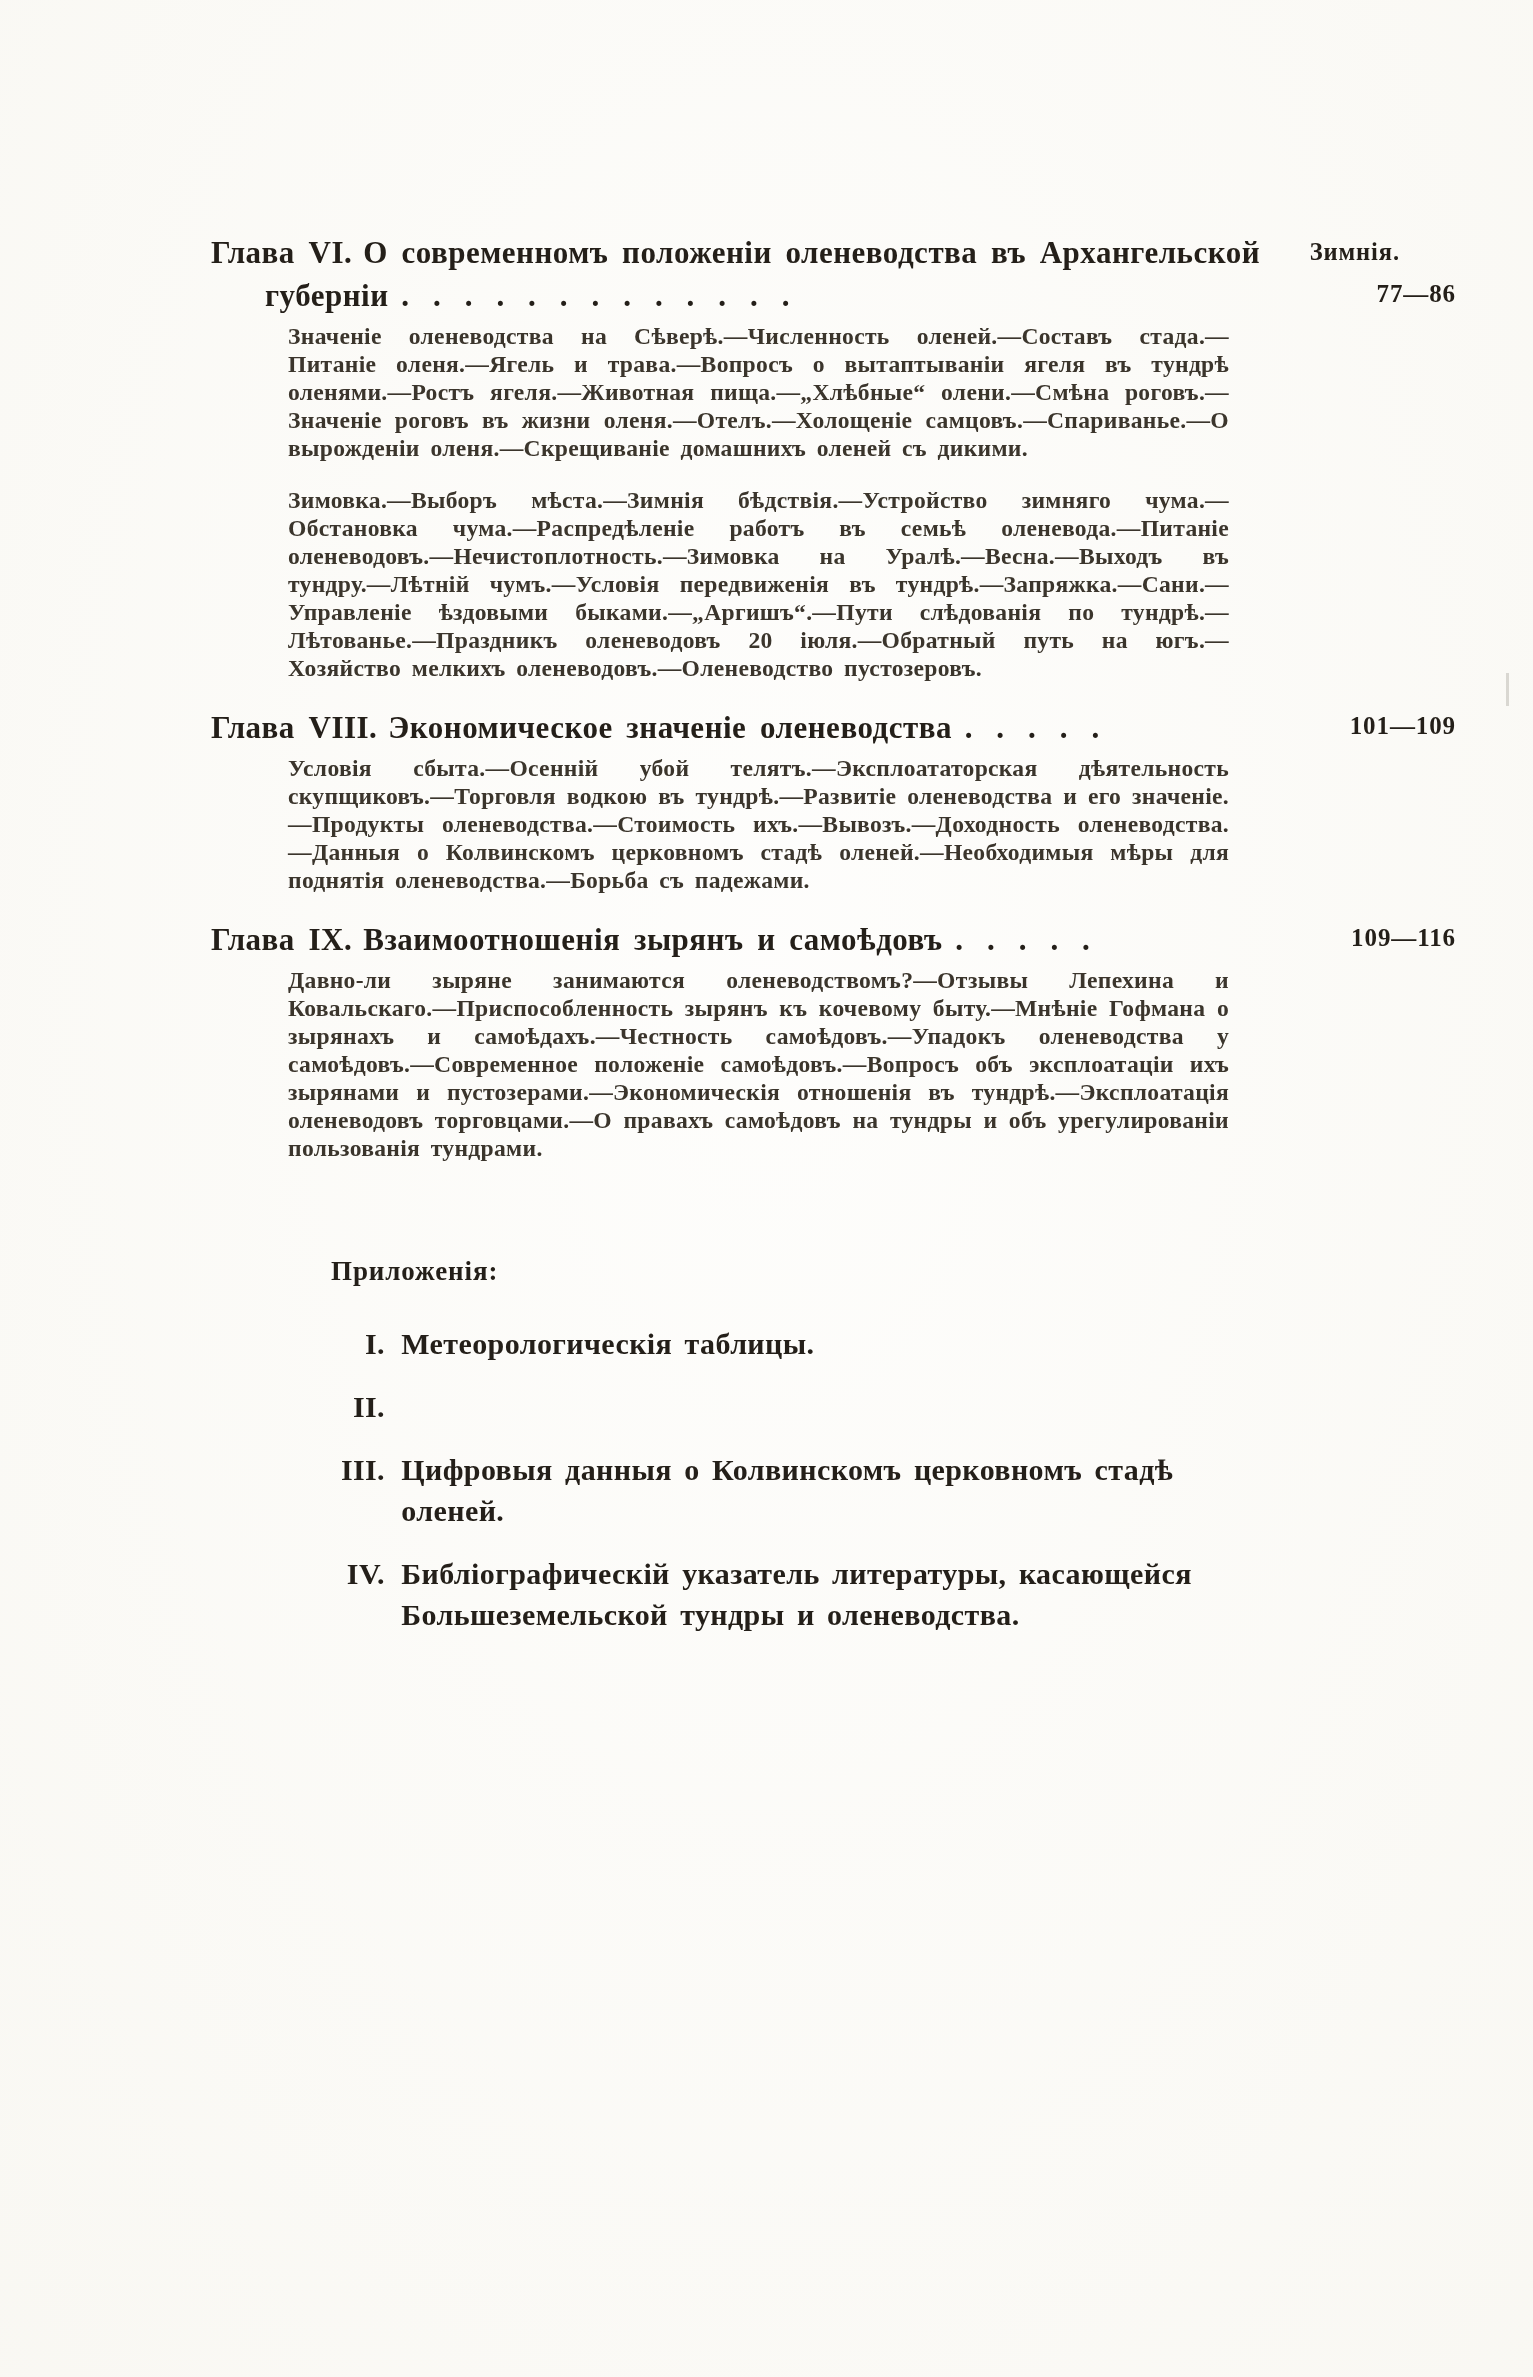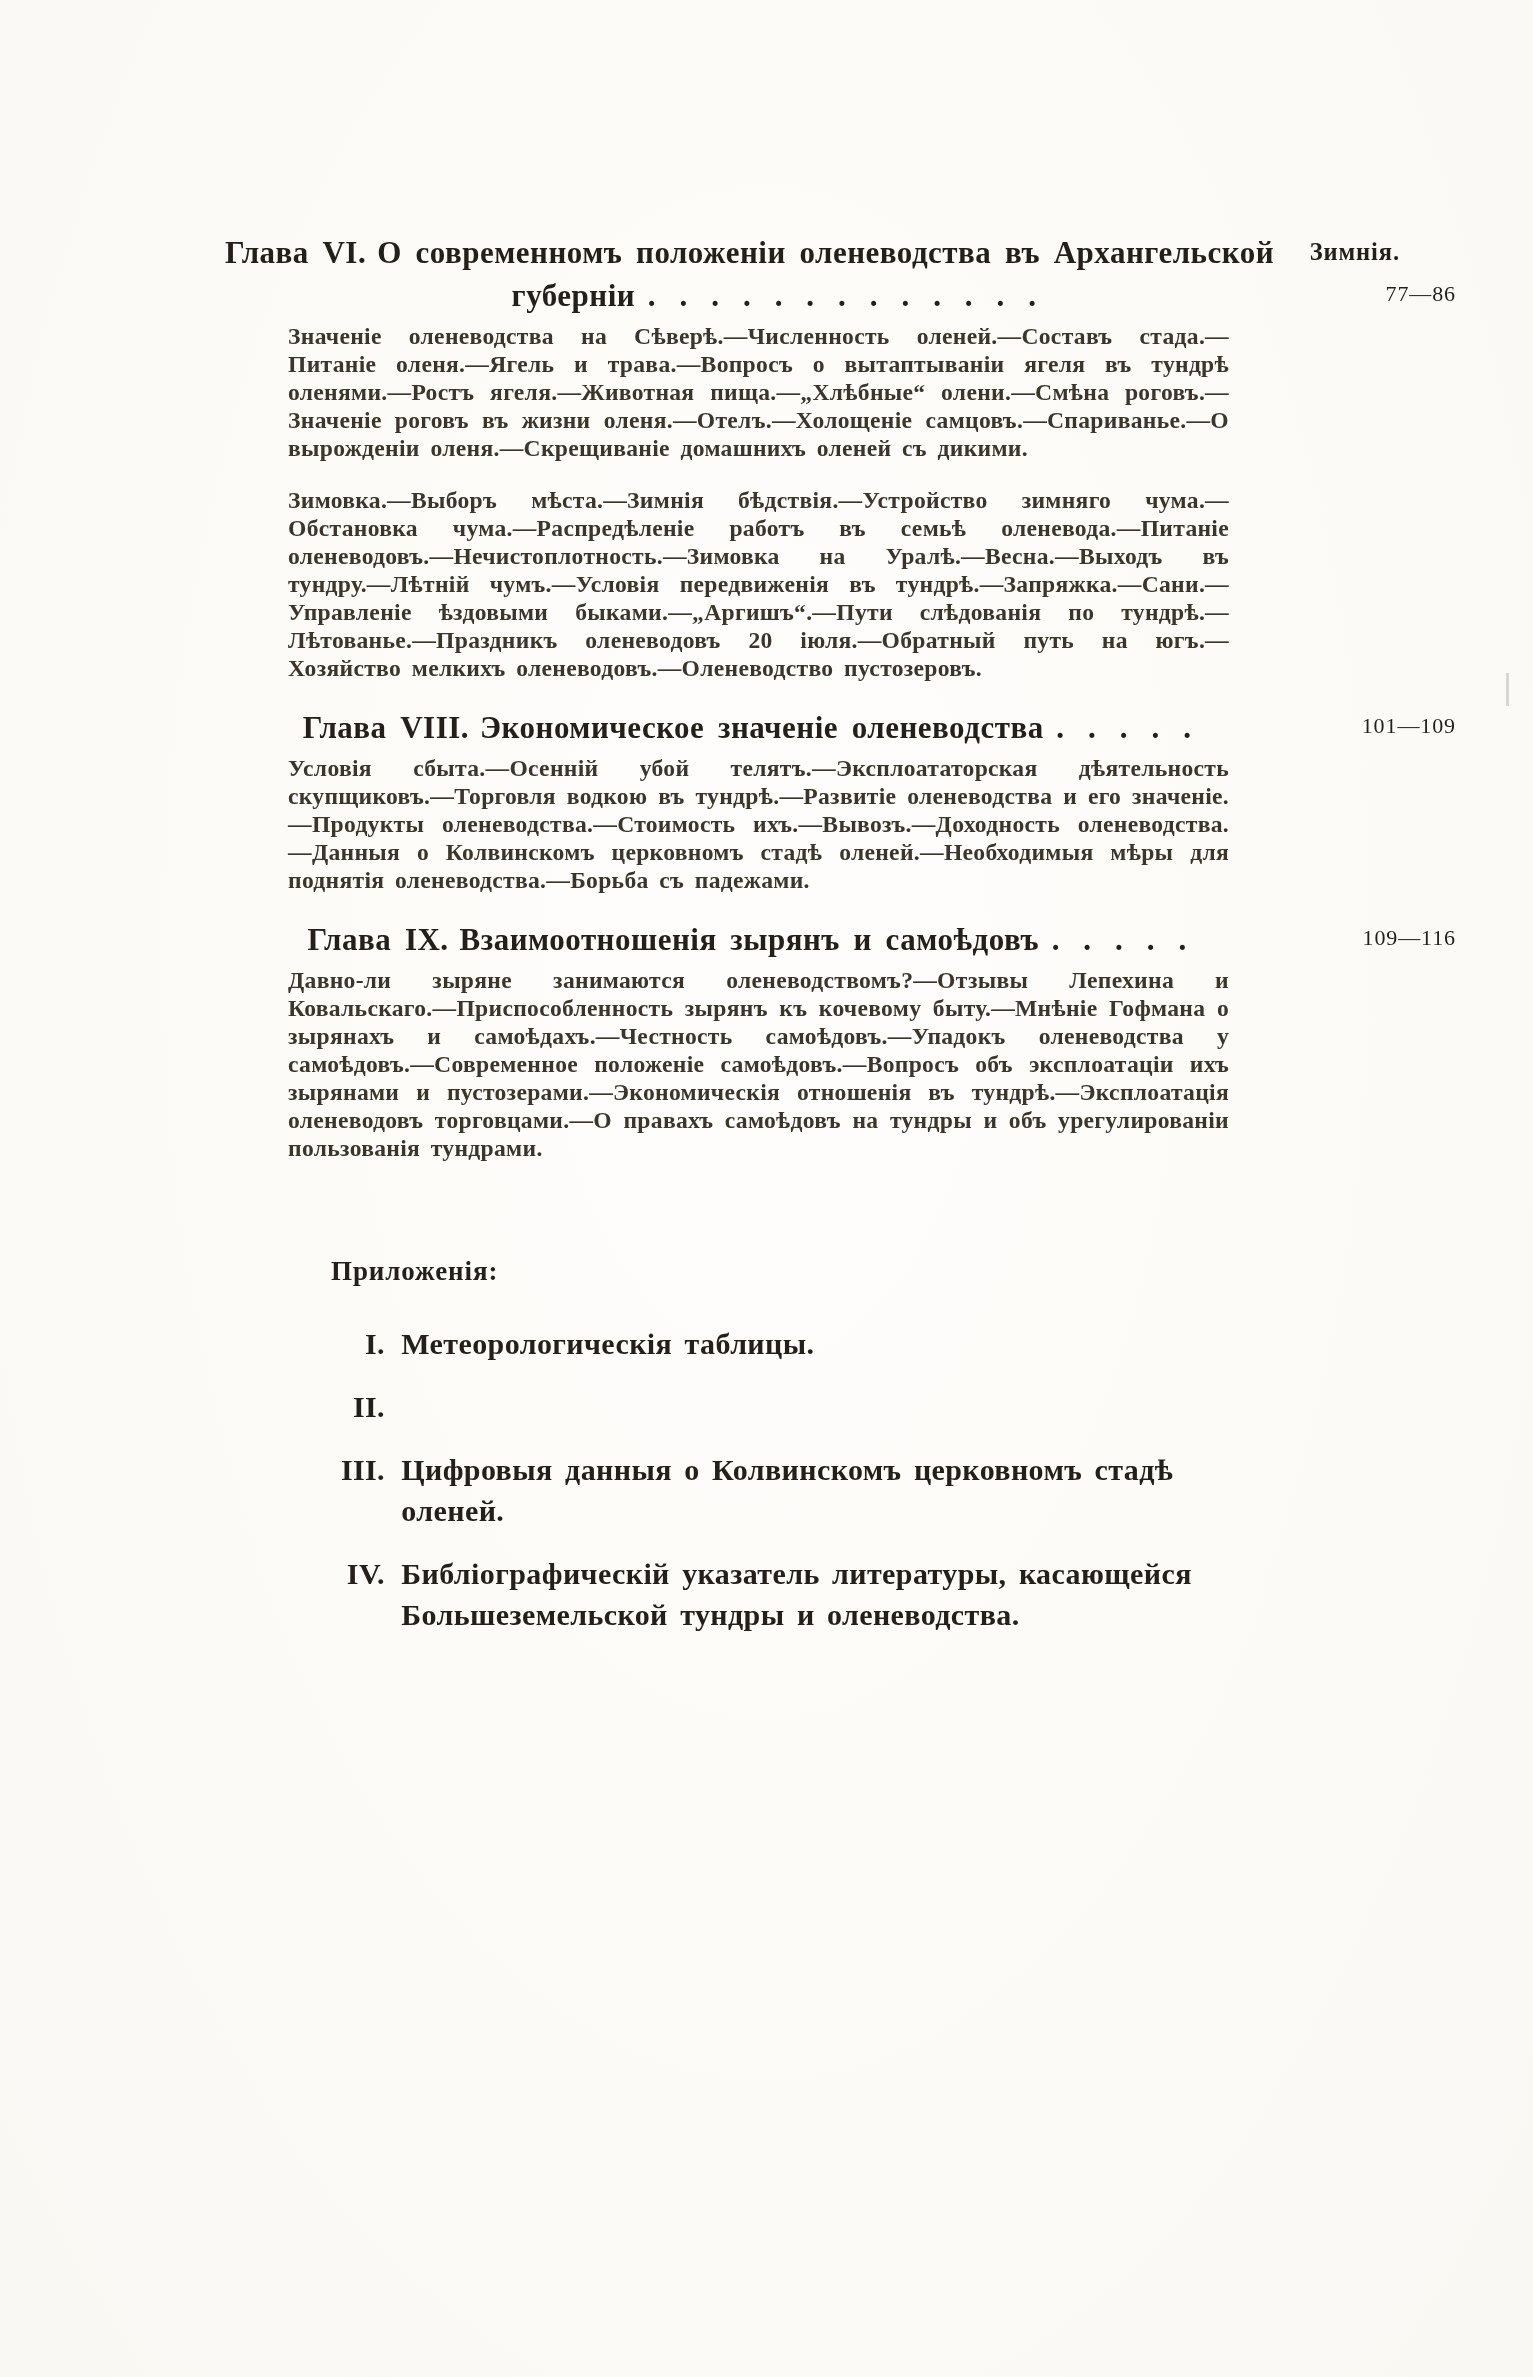--- a/index.html
+++ b/index.html
@@ -40,34 +40,33 @@
   .heading {
     position: relative;
     width: 1023px;
     font-size: 31px;
     line-height: 43px;
     font-weight: bold;
     text-indent: -54px;
     padding-left: 54px;
     letter-spacing: 0.5px;
     word-spacing: 5.4px;
-    text-align: center;
   }
   .chapter-label { margin-right: 11px; }
   .leader {
     margin-left: 12.7px;
     letter-spacing: 5.4px;
     white-space: nowrap;
   }
   .pages {
     position: absolute;
     right: -168px;
     bottom: 1.8px;
-    font-size: 22px;
-    font-weight: normal;
+    font-size: 25px;
+    font-weight: bold;
     text-indent: 0;
     letter-spacing: 0.9px;
   }
   .summary {
     margin: 5.4px 0 0 77px;
     width: 941px;
     font-size: 23.6px;
     line-height: 28px;
     font-weight: bold;
     text-align: justify;

